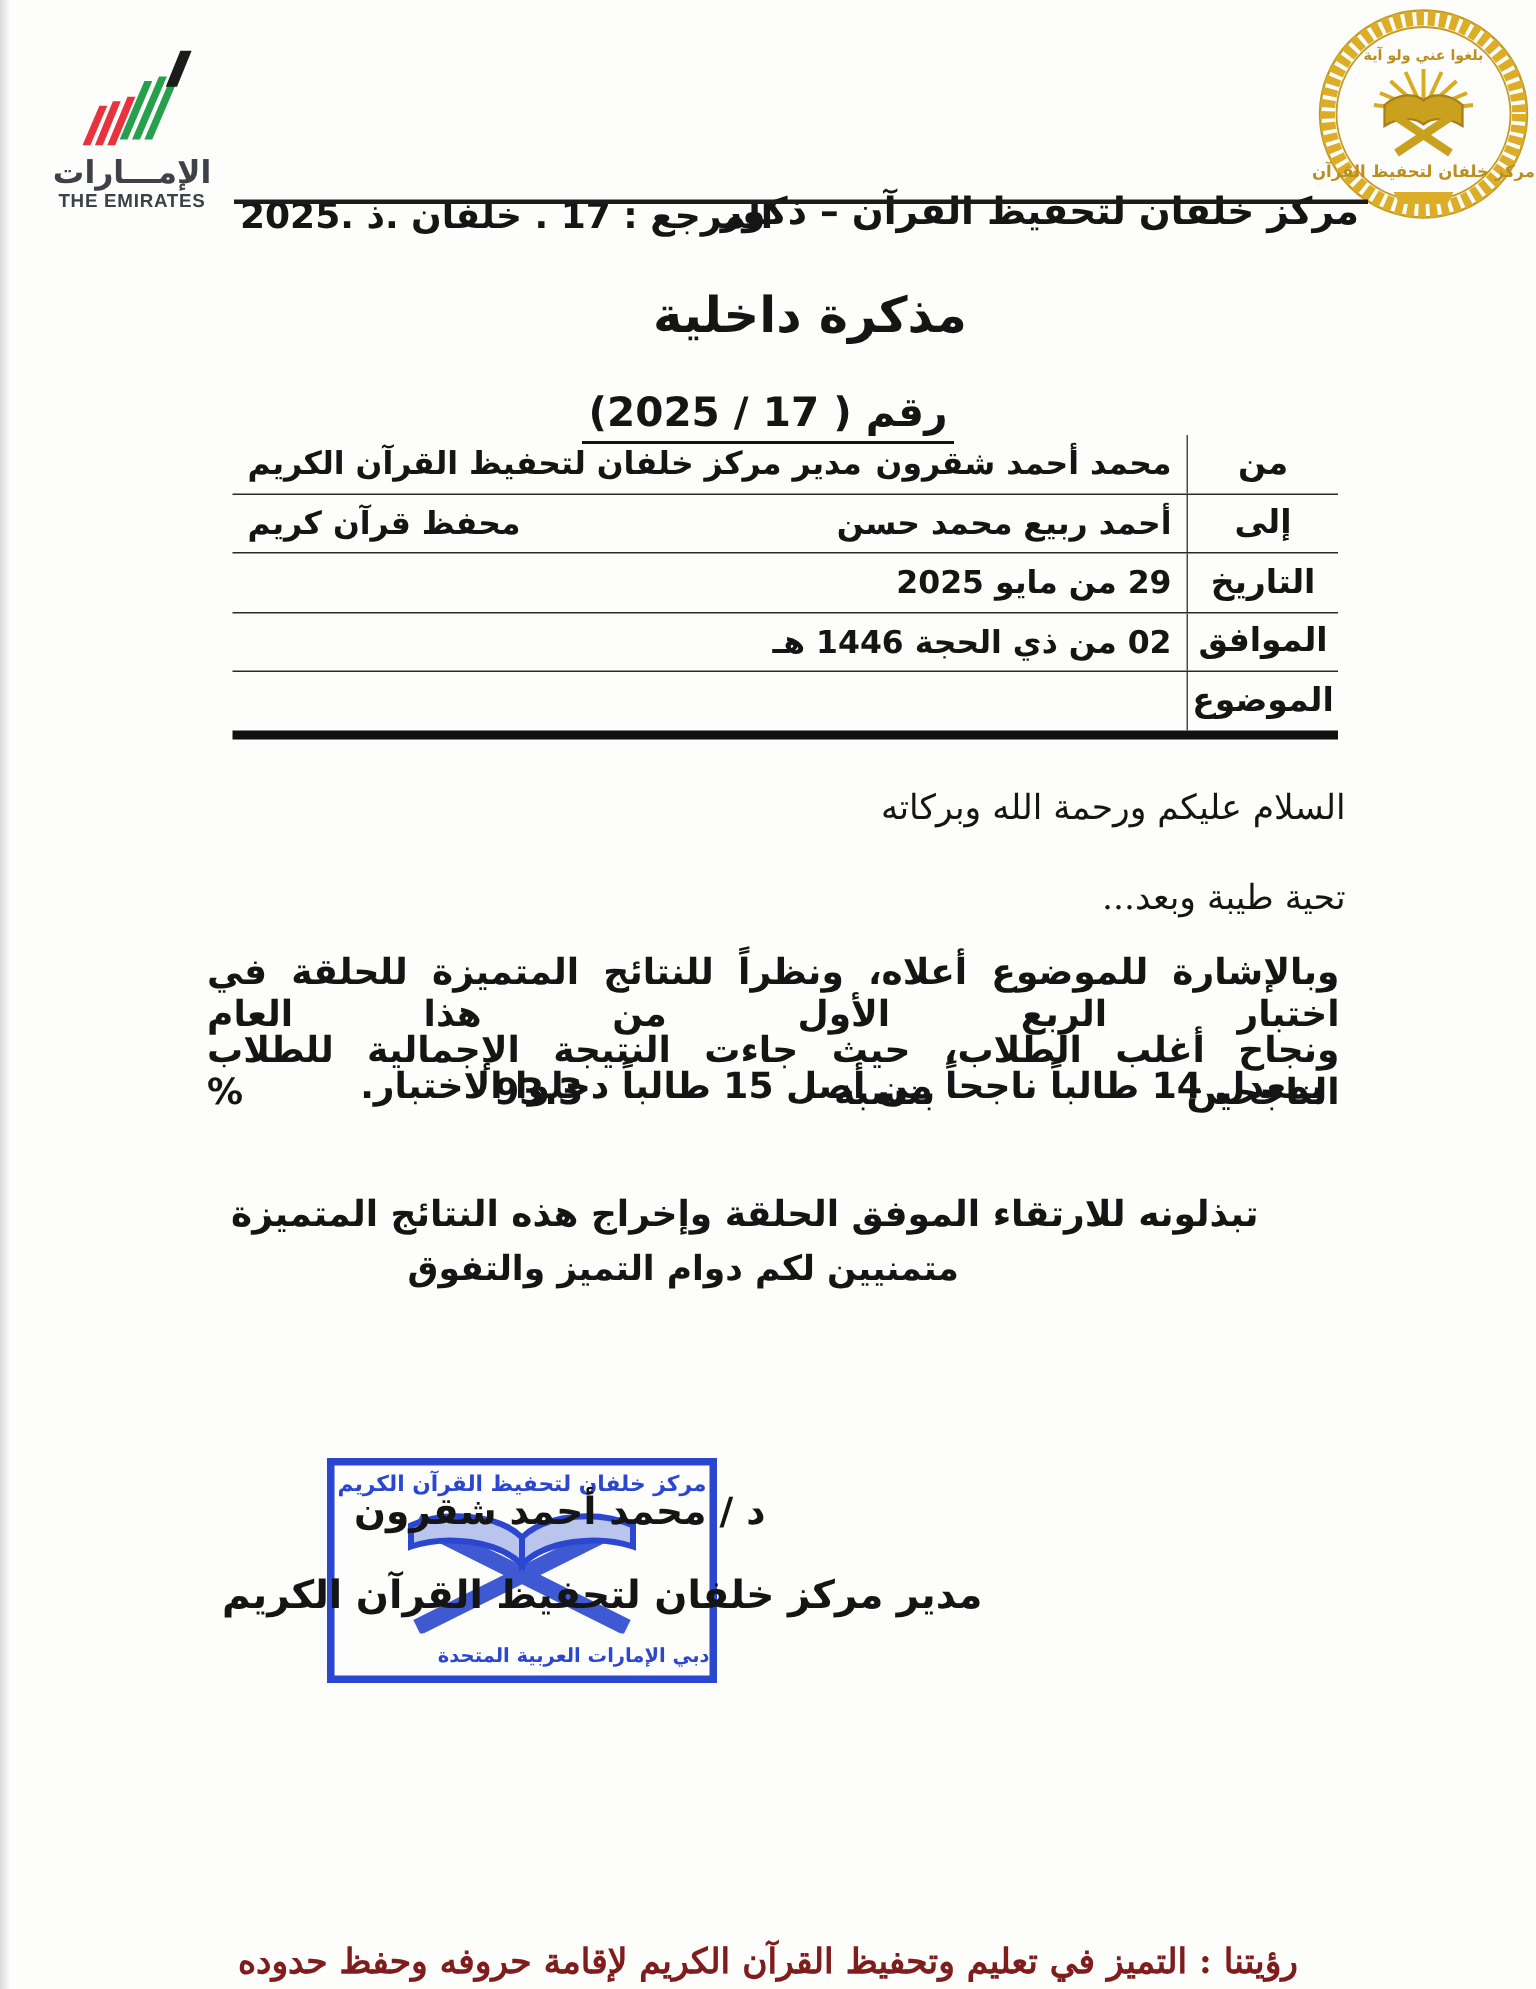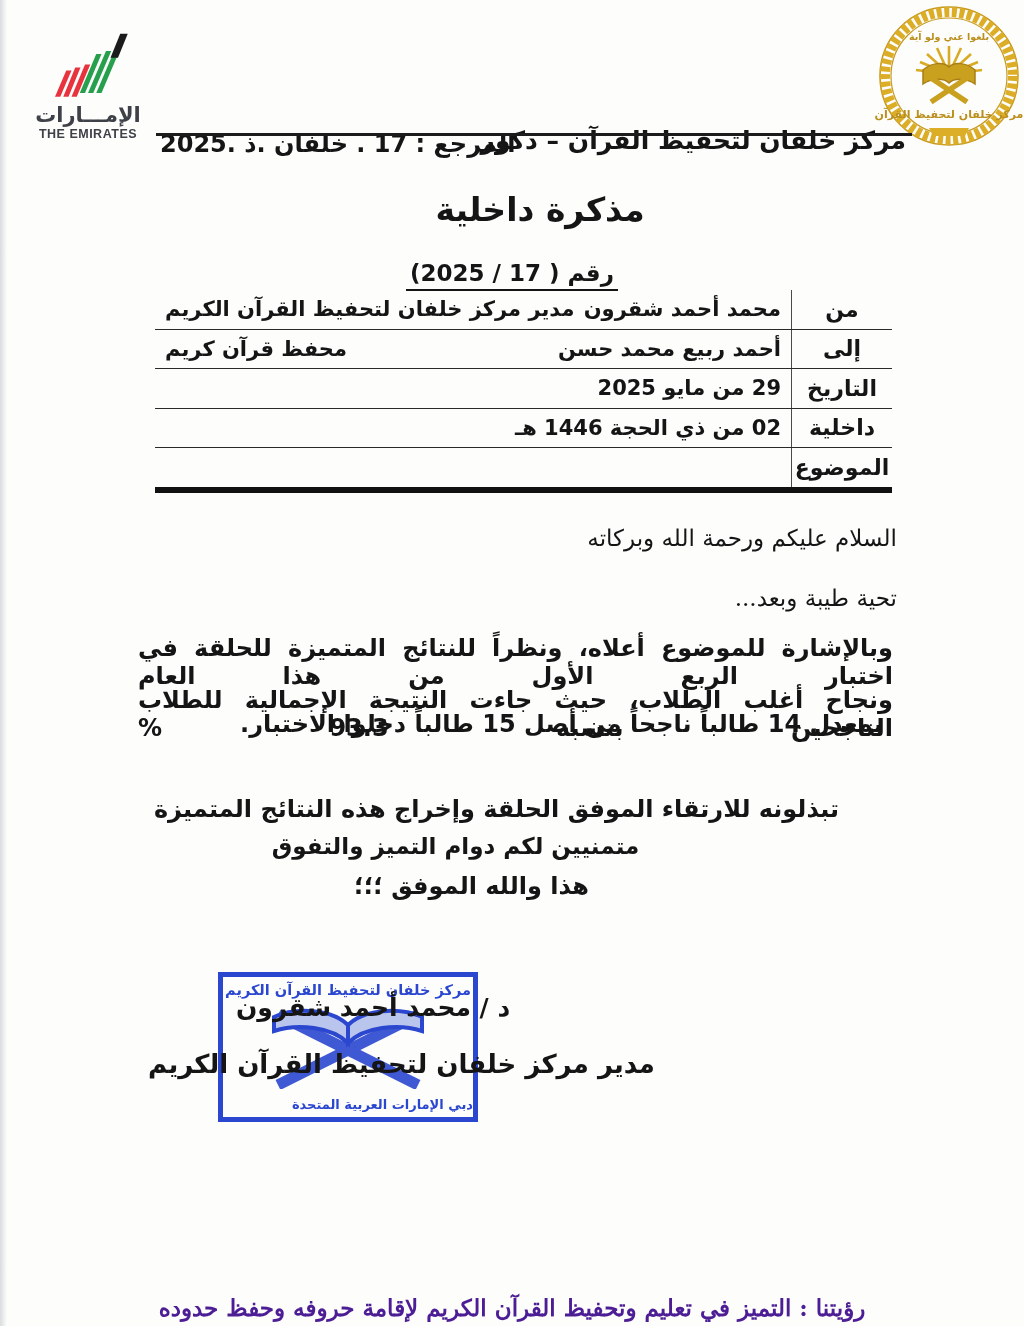--- a/index.html
+++ b/index.html
@@ -24,21 +24,21 @@
 
   
   .header-org{top:94px;right:118px;font-size:25px;font-weight:800;}
   .header-ref{top:98px;left:160px;font-size:24px;font-weight:800;}
   .header-rule{left:156px;right:112px;top:133px;height:3px;background:#1c1c1c;}
 
   
   .doc-title{top:158px;left:0;right:0;text-align:center;font-size:33px;font-weight:800;
              transform:translateX(28px);}
   .doc-number-wrap{top:228px;left:0;right:0;text-align:center;}
-  .doc-number{display:inline-block;font-size:23px;font-weight:800;
+  .doc-number{display:inline-block;font-size:27px;font-weight:800;
               border-bottom:2.5px solid #141414;padding:0 4px 3px;}
 
   
   .memo-table{left:155px;top:290px;width:737px;direction:rtl;
               border-bottom:6px solid #111;}
   .t-row{display:flex;height:38.5px;border-bottom:1.8px solid #2a2a2a;
          align-items:stretch;}
   .t-row:last-child{border-bottom:none;}
   .t-label{width:100px;border-left:1.6px solid #4a4a4a;display:flex;
            align-items:center;justify-content:center;
@@ -68,21 +68,21 @@
   .stamp-bottom{position:absolute;bottom:5px;left:0;right:0;
                 font-size:13px;font-weight:800;color:#2b47cf;direction:rtl;}
   .stamp-rehal{position:absolute;left:17px;top:26px;}
   .sig-name{left:236px;top:993px;font-size:25px;font-weight:800;white-space:nowrap;
             direction:rtl;}
   .sig-title{left:148px;top:1049px;font-size:26px;font-weight:800;white-space:nowrap;
              direction:rtl;}
 
   
   .footer-vision{top:1262px;left:0;right:0;text-align:center;font-size:23px;
-                 font-weight:600;color:#4c1d95;
+                 font-weight:600;color:#7f1d1d;
                  font-family:"DejaVu Serif","Liberation Serif",serif;}
 </style>
 </head>
 <body>
 
 <div class="page">
 
   <div class="abs uae-logo">
     <svg width="84" height="72" viewBox="0 0 112 88">
       <path d="M12,85 L19,85 L34,50 L27,50 Z" fill="#e8333f"></path>
@@ -149,40 +149,39 @@
       </div>
     </div>
     <div class="t-row">
       <div class="t-label">التاريخ</div>
       <div class="t-content">
         <span>29 من مايو 2025</span>
         <span class="t-extra"></span>
       </div>
     </div>
     <div class="t-row">
-      <div class="t-label">داخلية</div>
+      <div class="t-label">الموافق</div>
       <div class="t-content">
         <span>02 من ذي الحجة 1446 هـ</span>
         <span class="t-extra"></span>
       </div>
     </div>
     <div class="t-row">
       <div class="t-label">الموضوع</div>
     </div>
   </div>
 
   <div class="abs salutation rtl">السلام عليكم ورحمة الله وبركاته</div>
   <div class="abs tahiya rtl">تحية طيبة وبعد...</div>
 
   <div class="abs bline just l1">وبالإشارة للموضوع أعلاه، ونظراً للنتائج المتميزة للحلقة في اختبار الربع الأول من هذا العام</div>
   <div class="abs bline just l2">ونجاح أغلب الطلاب، حيث جاءت النتيجة الإجمالية للطلاب الناجحين بنسبة 93.3 %</div>
   <div class="abs bline ctr l3">بمعدل 14 طالباً ناجحاً من أصل 15 طالباً دخلوا الاختبار.</div>
   <div class="abs bline ctr l5">تبذلونه للارتقاء الموفق الحلقة وإخراج هذه النتائج المتميزة</div>
   <div class="abs bline ctr l6">متمنيين لكم دوام التميز والتفوق</div>
-  <div class="abs bline ctr l7">هذا والله الموفق ؛؛؛</div>
 
   <div class="abs stamp">
     <div class="stamp-top">مركز خلفان لتحفيظ القرآن الكريم</div>
     <svg class="stamp-rehal" width="216" height="86" viewBox="0 0 216 86">
       <g stroke="#2b47cf" stroke-width="11" opacity="0.9">
         <path d="M38,82 L178,12"></path>
         <path d="M38,12 L178,82"></path>
       </g>
       <path d="M108,22 C92,6 56,4 34,14 L34,28 C58,20 92,24 108,40 Z" fill="#b9c5ec" stroke="#2b47cf" stroke-width="4"></path>
       <path d="M108,22 C124,6 160,4 182,14 L182,28 C158,20 124,24 108,40 Z" fill="#b9c5ec" stroke="#2b47cf" stroke-width="4"></path>

